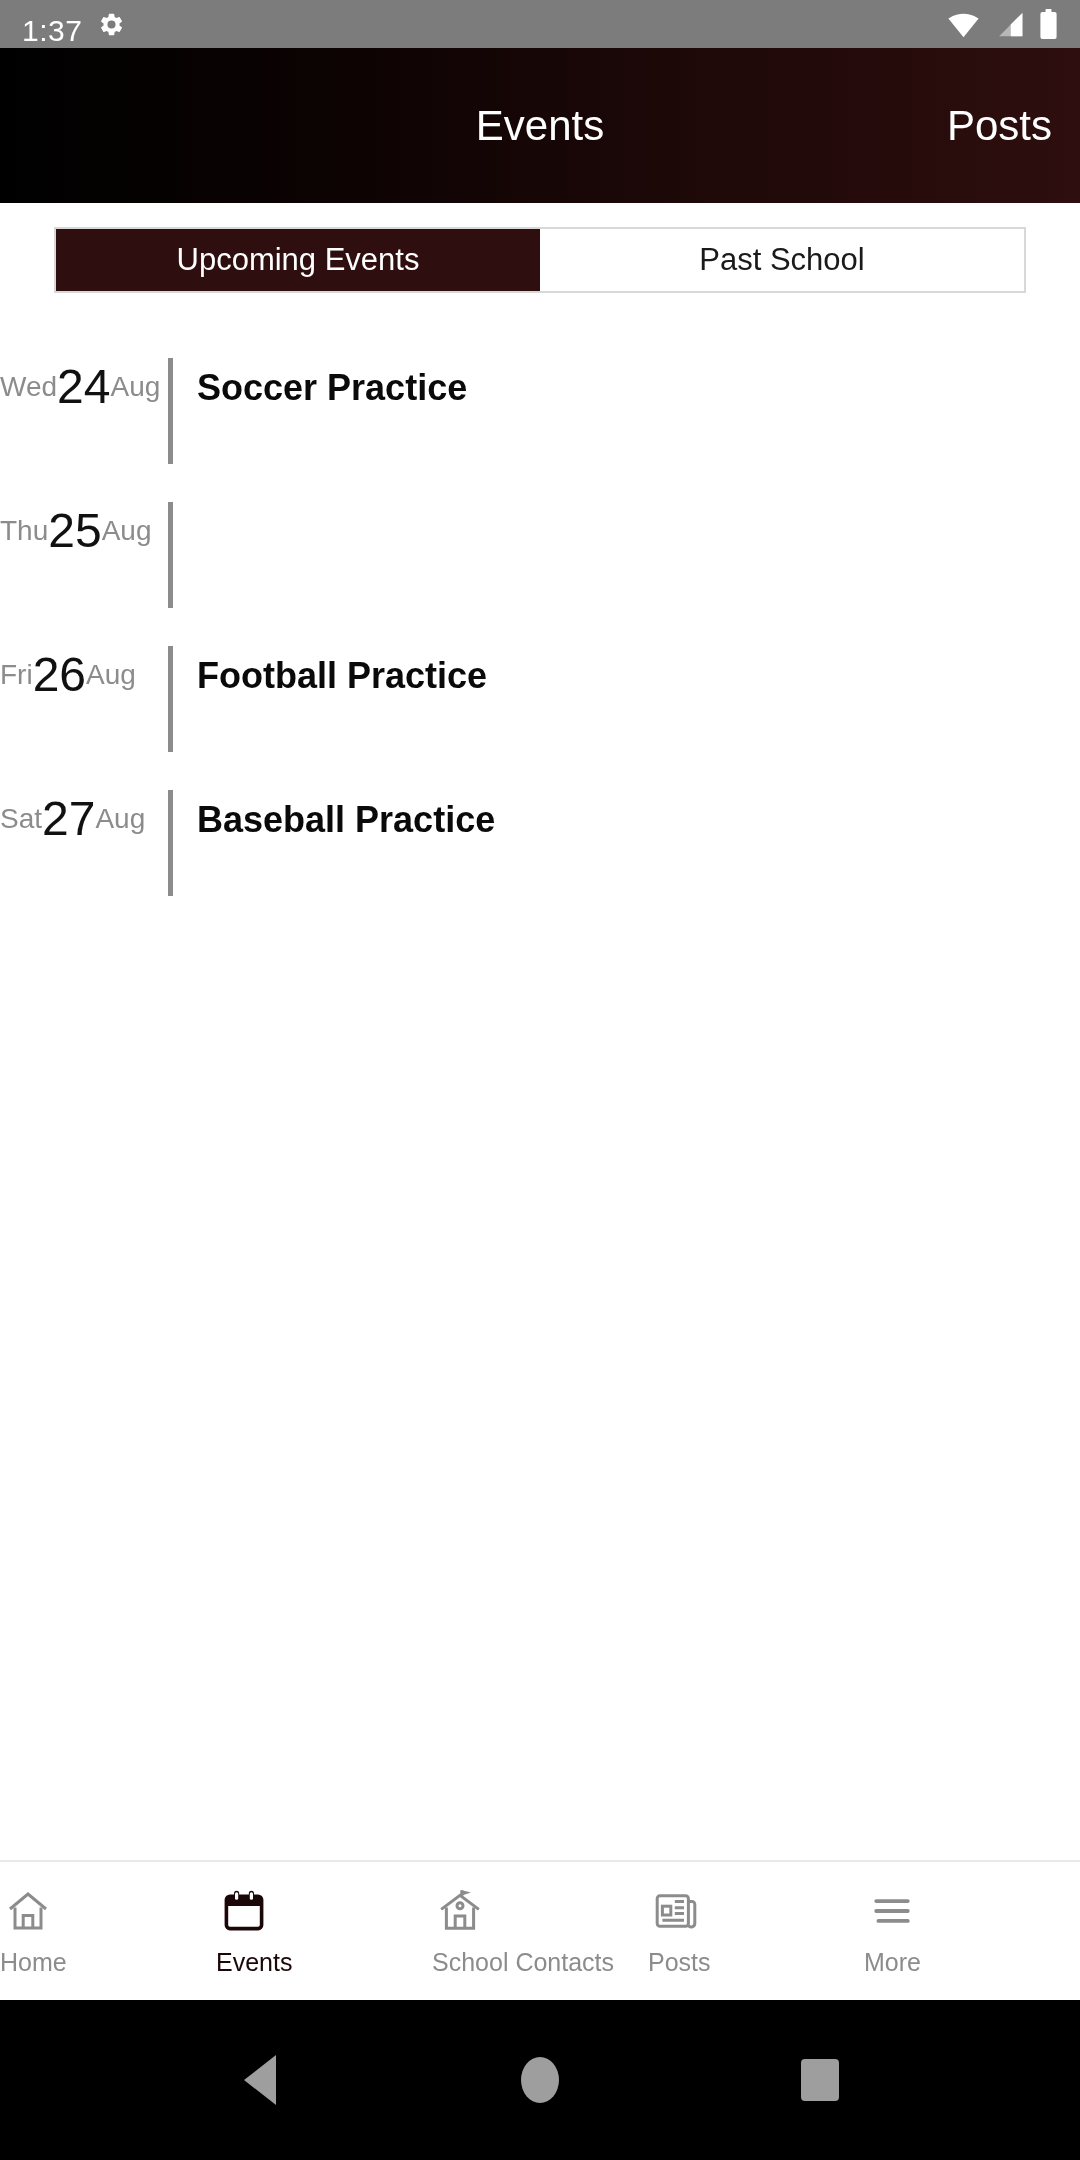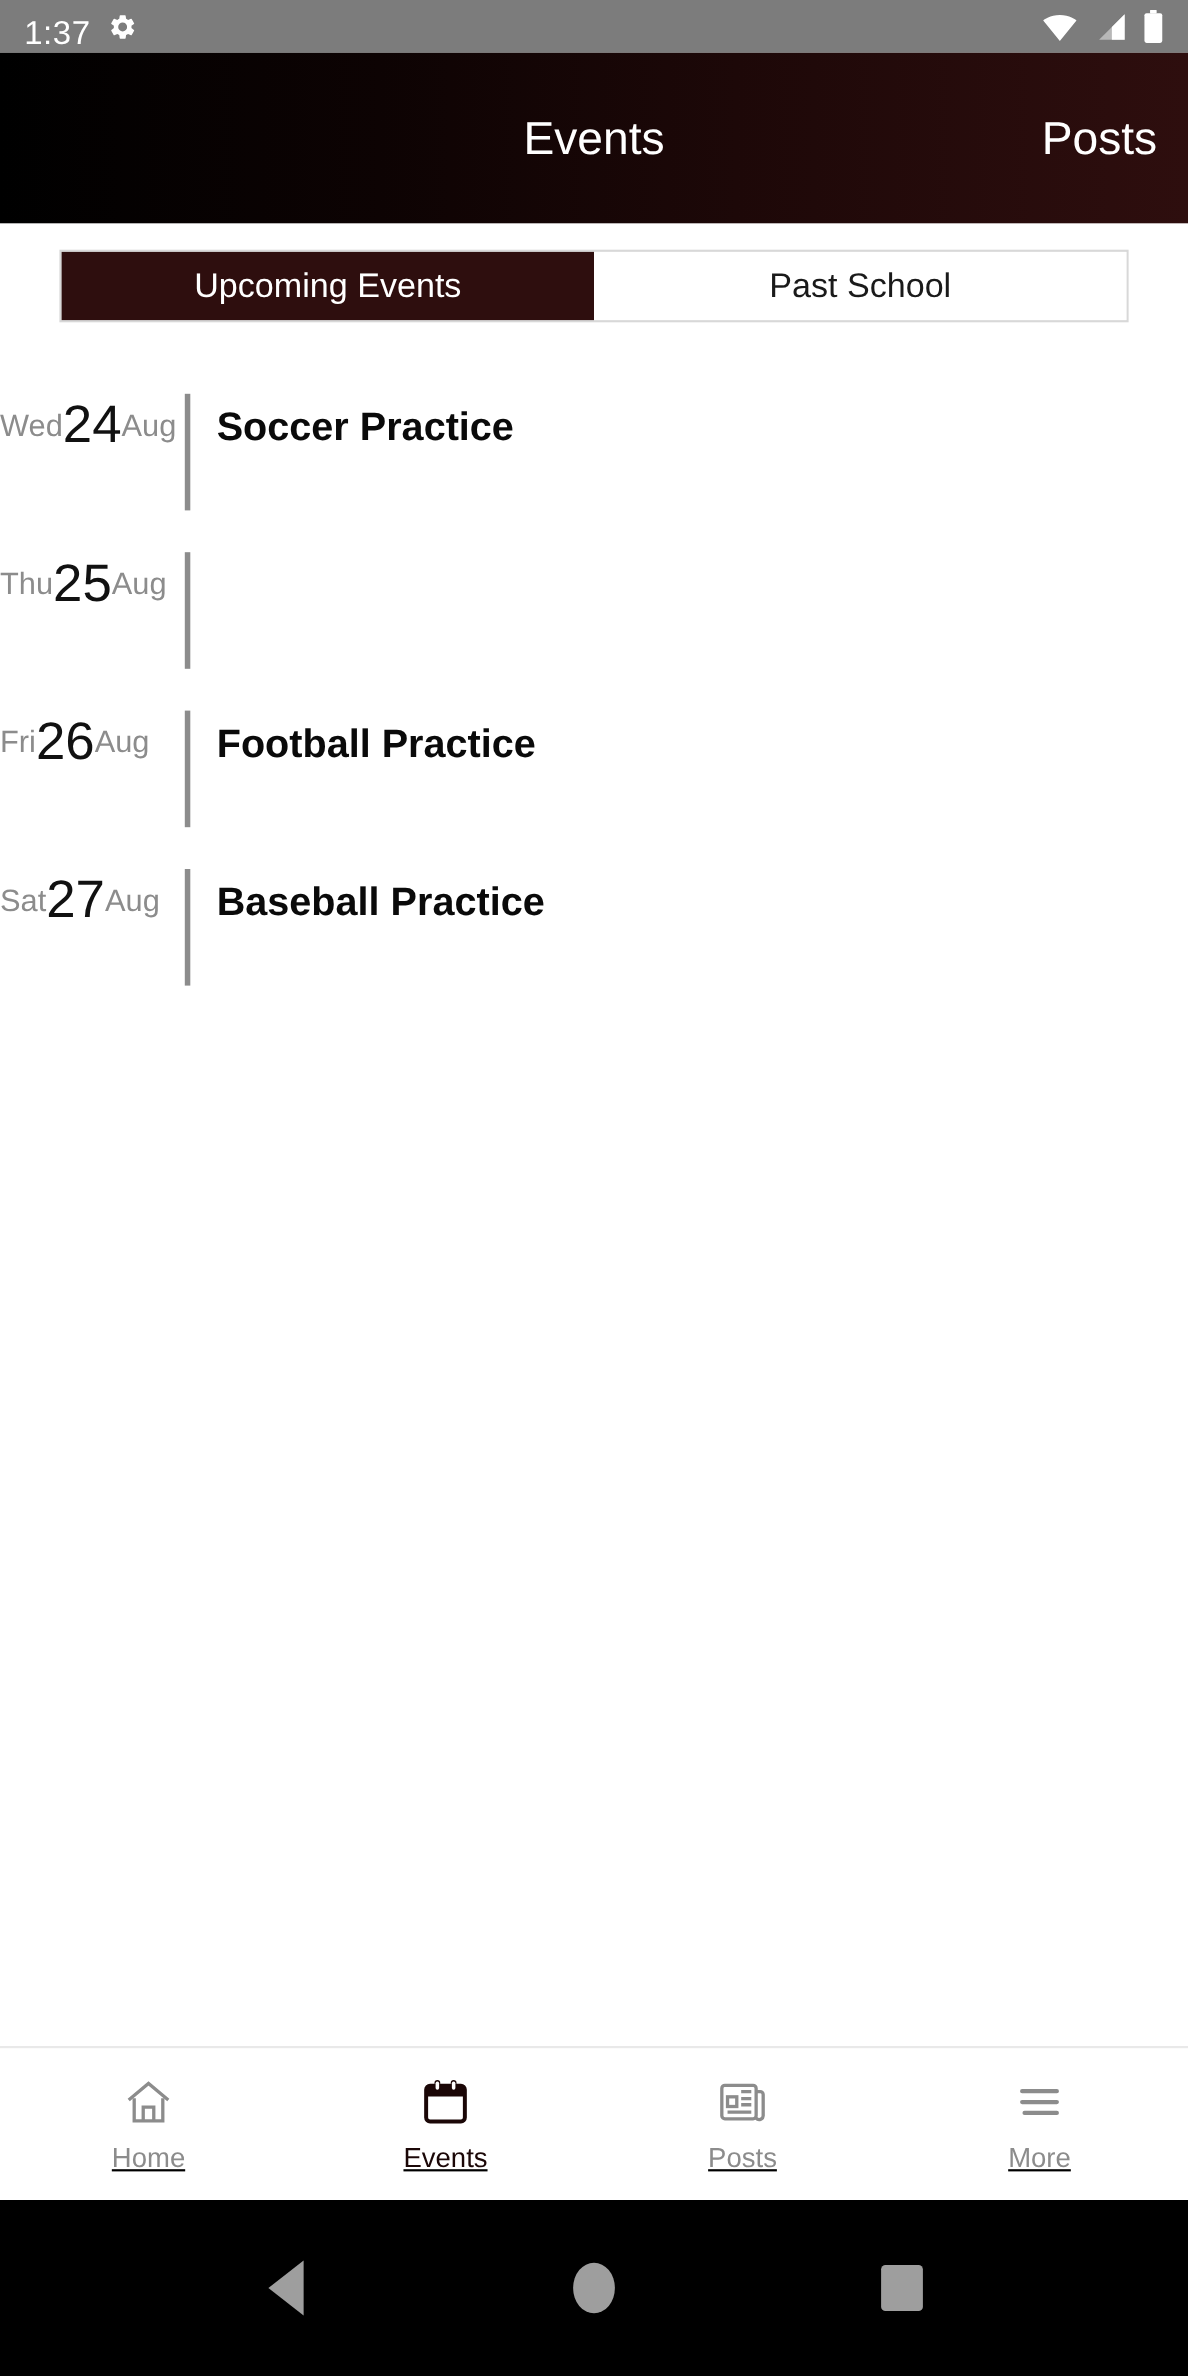--- a/index.html
+++ b/index.html
@@ -82,23 +82,22 @@
     font-size:36px; font-weight:700; color:#0a0a0a; line-height:44px;
   }
 
   
   .bottom-nav {
     position:absolute; left:0; bottom:160px; width:1080px; height:140px;
     background:#ffffff; border-top:2px solid #e9e9e9;
     display:flex; align-items:center;
   }
   .nav-item {
-    flex:1; display:flex; flex-direction:column; align-items:center; justify-content:center;
+    flex:1; display:flex; flex-direction:column; align-items:flex-start; justify-content:center;
     gap:10px;
-    text-decoration:underline;
   }
   .nav-icon { width:56px; height:52px; display:flex; align-items:center; justify-content:center; }
   .nav-icon svg { display:block; }
   .nav-label { font-size:25px; color:#8c8c8c; line-height:30px; }
   .nav-item.active .nav-label { color:#1b0707; }
 
   
   .system-nav {
     position:absolute; left:0; bottom:0; width:1080px; height:160px;
     background:#000000; display:flex; align-items:center; justify-content:space-around;
@@ -227,20 +226,33 @@
           <path d="M3.2 6.4a1.8 1.8 0 0 1 1.8-1.8h14a1.8 1.8 0 0 1 1.8 1.8v3.1H3.2z" fill="#1b0707"></path>
           <rect x="7" y="1.9" width="2.6" height="5" rx="1.3" fill="#1b0707"></rect>
           <rect x="14.4" y="1.9" width="2.6" height="5" rx="1.3" fill="#1b0707"></rect>
           <rect x="7.5" y="2.6" width="1.6" height="3.8" rx="0.8" fill="#ffffff"></rect>
           <rect x="14.9" y="2.6" width="1.6" height="3.8" rx="0.8" fill="#ffffff"></rect>
         </svg>
       </span>
       <span class="nav-label">Events</span>
     </div>
 
+    <div class="nav-item">
+      <span class="nav-icon">
+        <svg width="52" height="48" viewBox="0 0 24 24" fill="none" stroke="#8c8c8c" stroke-width="1.5">
+          <path d="M2.6 11.2 12 4.2l9.4 7"></path>
+          <path d="M5.2 10.2V20.6h13.6V10.2"></path>
+          <path d="M9.6 20.6v-6.1h4.8v6.1"></path>
+          <circle cx="12" cy="9.4" r="1.5"></circle>
+          <path d="M12.9 4.4V1.6l4.6 1.1-4.6 1.5" fill="#8c8c8c" stroke="none"></path>
+          <path d="M12.9 1.6v3"></path>
+        </svg>
+      </span>
+      <span class="nav-label">School Contacts</span>
+    </div>
 
     <div class="nav-item">
       <span class="nav-icon">
         <svg width="50" height="48" viewBox="0 0 24 24" fill="none" stroke="#8c8c8c" stroke-width="1.5">
           <rect x="2.6" y="4.4" width="15.6" height="15.2" rx="1.4"></rect>
           <path d="M18.2 7.2h1.8a1.4 1.4 0 0 1 1.4 1.4v9.6a1.8 1.8 0 0 1-3.2 1.1"></path>
           <rect x="5.2" y="9.6" width="4.2" height="4.4"></rect>
           <path d="M11.4 7.2h4.6M11.4 10.4h4.6M11.4 13.2h4.6M5.2 16.6h10.8"></path>
         </svg>
       </span>

